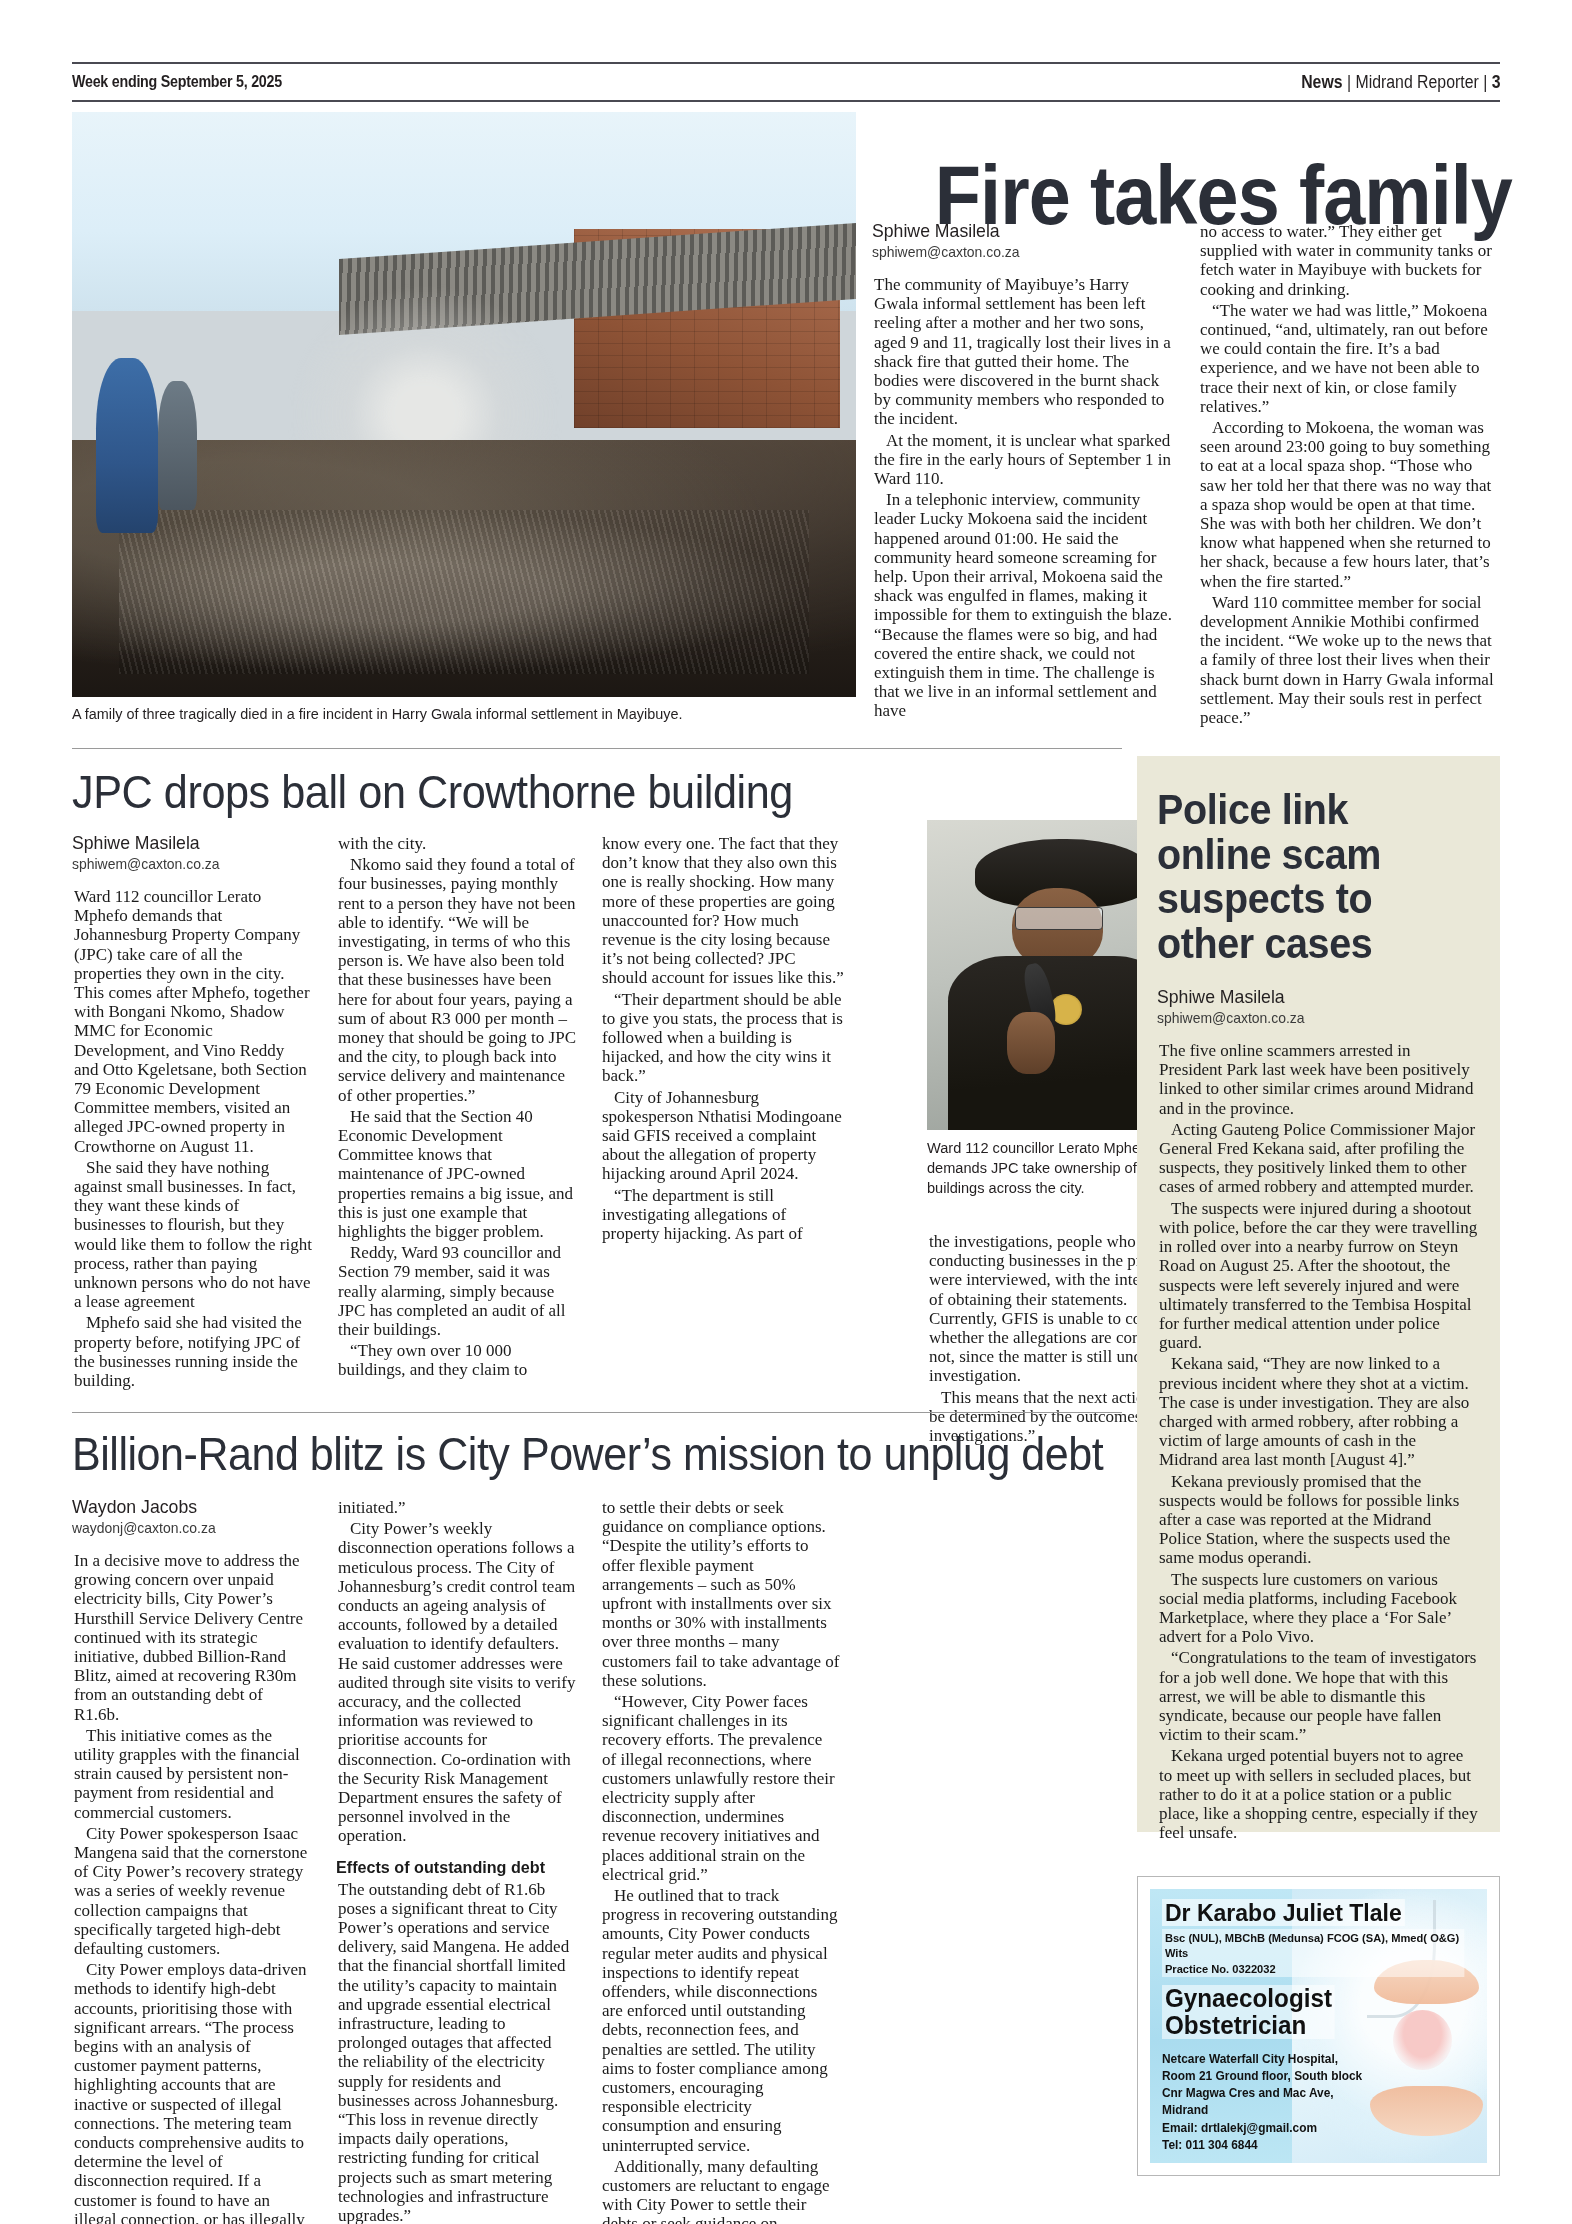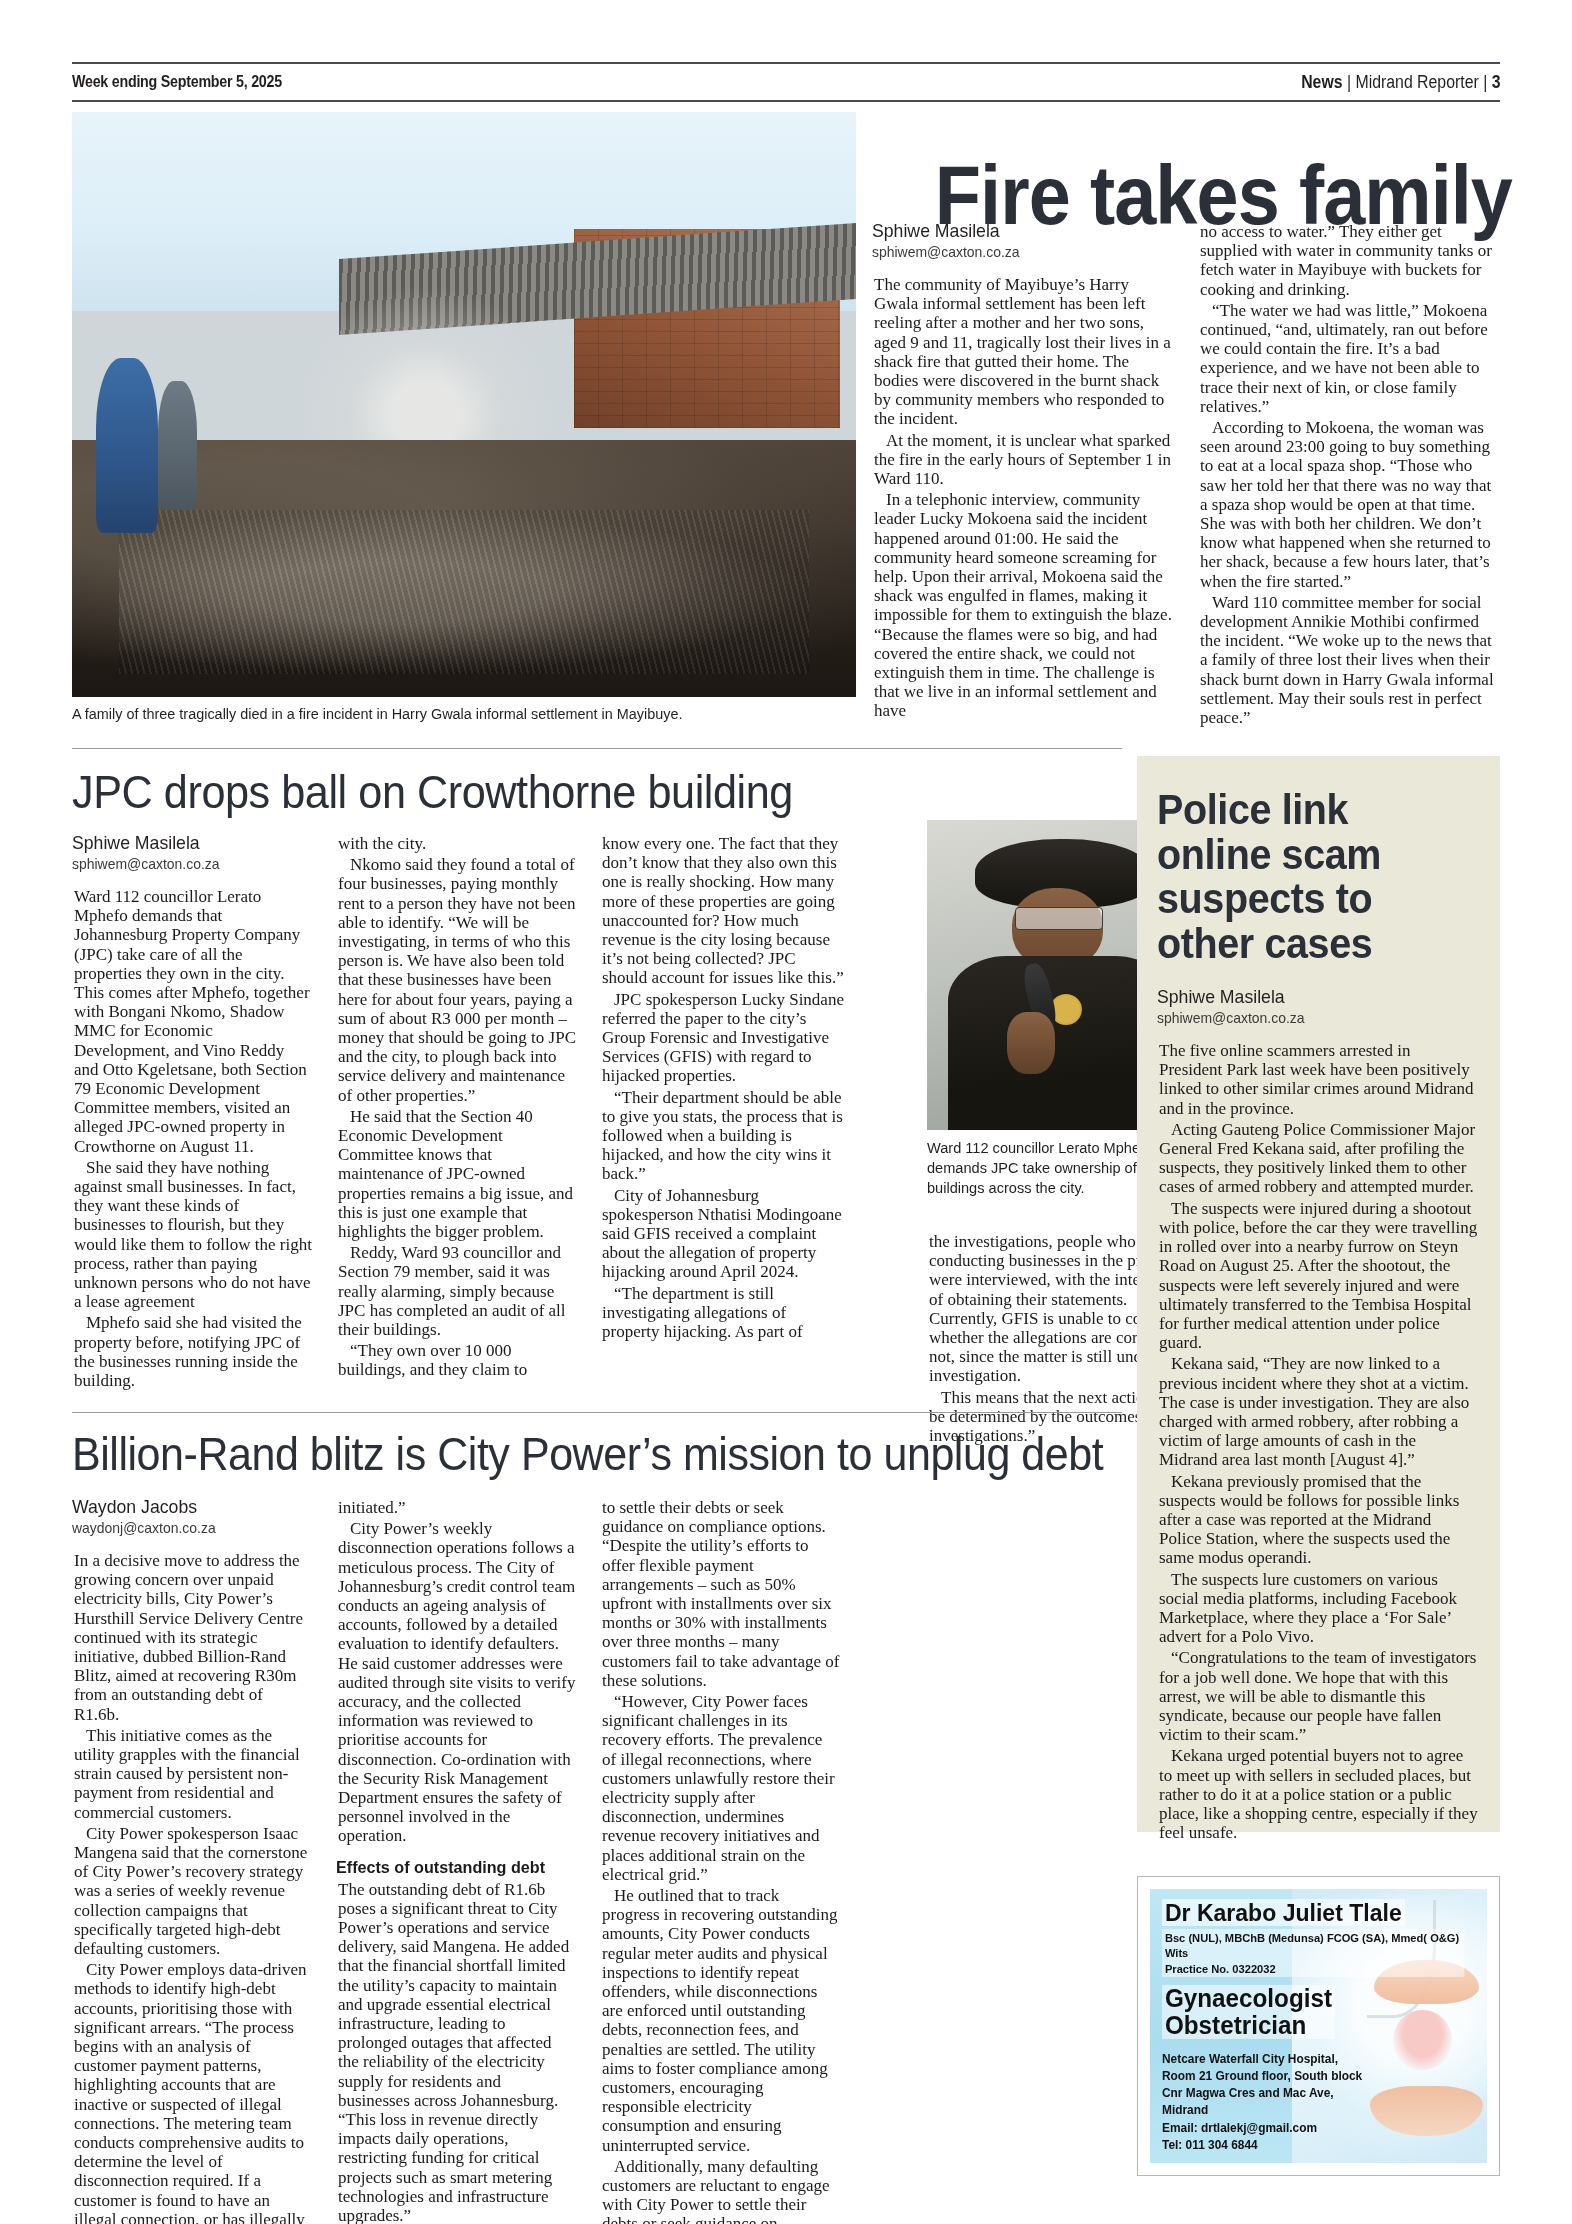--- a/index.html
+++ b/index.html
@@ -360,21 +360,20 @@
       </div>
       <div class="a2-col">
         <p class="body-p">with the city.</p>
         <p class="body-p">Nkomo said they found a total of four businesses, paying monthly rent to a person they have not been able to identify. “We will be investigating, in terms of who this person is. We have also been told that these businesses have been here for about four years, paying a sum of about R3 000 per month – money that should be going to JPC and the city, to plough back into service delivery and maintenance of other properties.”</p>
         <p class="body-p">He said that the Section 40 Economic Development Committee knows that maintenance of JPC-owned properties remains a big issue, and this is just one example that highlights the bigger problem.</p>
         <p class="body-p">Reddy, Ward 93 councillor and Section 79 member, said it was really alarming, simply because JPC has completed an audit of all their buildings.</p>
         <p class="body-p">“They own over 10 000 buildings, and they claim to</p>
       </div>
       <div class="a2-col last">
         <p class="body-p">know every one. The fact that they don’t know that they also own this one is really shocking. How many more of these properties are going unaccounted for? How much revenue is the city losing because it’s not being collected? JPC should account for issues like this.”</p>
-        <p class="body-p">JPC spokesperson Lucky Sindane referred the paper to the city’s Group Forensic and Investigative Services (GFIS) with regard to hijacked properties.</p>
         <p class="body-p">“Their department should be able to give you stats, the process that is followed when a building is hijacked, and how the city wins it back.”</p>
         <p class="body-p">City of Johannesburg spokesperson Nthatisi Modingoane said GFIS received a complaint about the allegation of property hijacking around April 2024.</p>
         <p class="body-p">“The department is still investigating allegations of property hijacking. As part of</p>
       </div>
     </div>
 
     <div class="a2-tail">
       <p class="body-p">the investigations, people who are conducting businesses in the property were interviewed, with the intention of obtaining their statements. Currently, GFIS is unable to confirm whether the allegations are correct or not, since the matter is still under investigation.</p>
       <p class="body-p">This means that the next actions will be determined by the outcomes of the investigations.”</p>
     </div>

